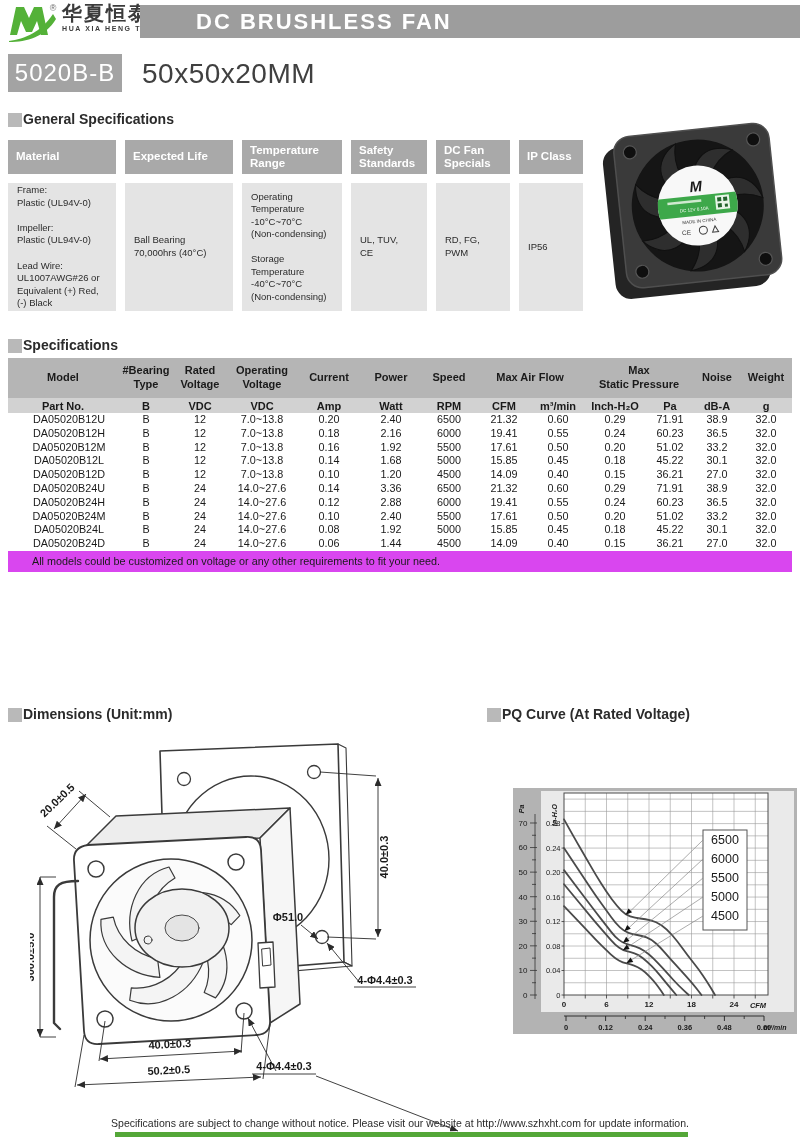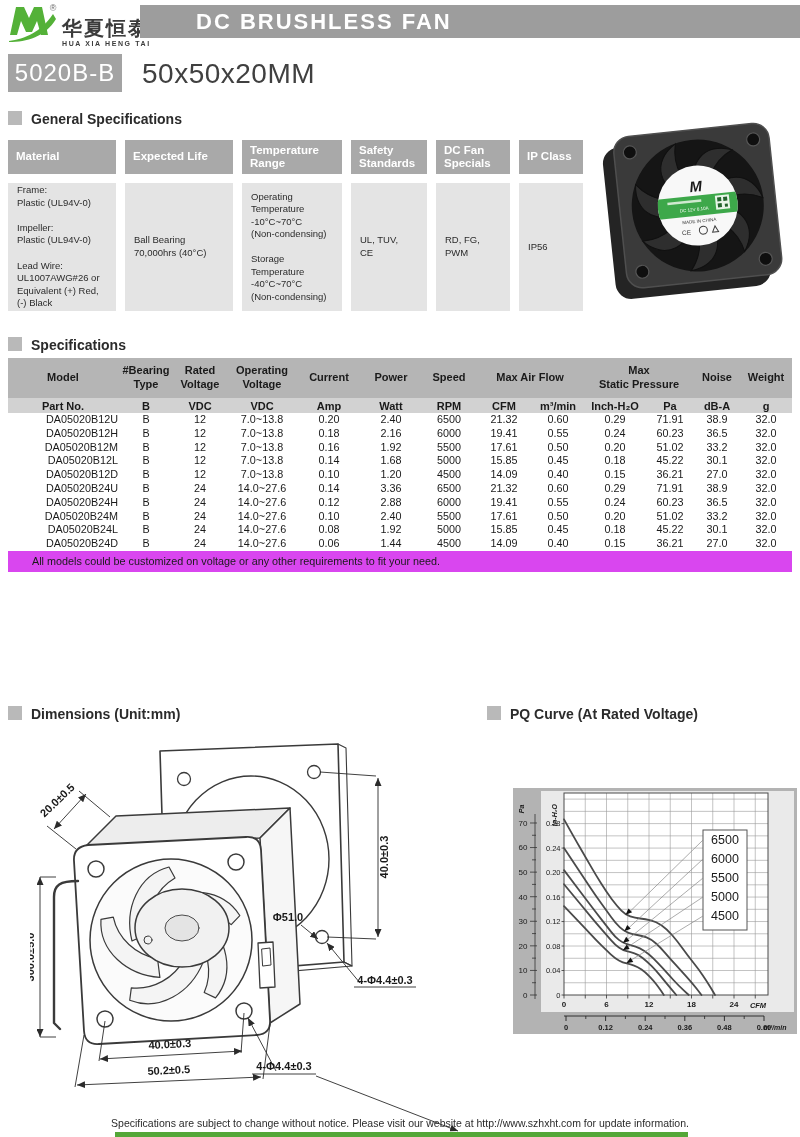--- a/index.html
+++ b/index.html
@@ -1,45 +1,45 @@
 <!DOCTYPE html>
 <html><head>
 <meta charset="utf-8">
 <style>
   html,body{margin:0;padding:0}
   body{width:800px;height:1137px;position:relative;background:#fff;
        font-family:"Liberation Sans",sans-serif;color:#1a1a1a;overflow:hidden}
   .abs{position:absolute}
   
   .logo{left:8px;top:2px;display:flex;align-items:flex-start;gap:4px}
-  .logo-text{display:flex;flex-direction:column;margin-top:15px}
+  .logo-text{display:flex;flex-direction:column;margin-top:0}
   .logo-cn{font-size:20px;font-weight:bold;color:#3b3b3b;letter-spacing:2px;line-height:22px}
   .logo-en{font-size:7px;color:#3b3b3b;letter-spacing:1.6px;font-weight:bold;margin-top:1px}
   .banner{left:140px;top:5px;width:660px;height:33px;background:#9d9d9d;color:#fff;
           font-size:22px;font-weight:bold;letter-spacing:2px;line-height:33px;padding-left:56px;box-sizing:border-box}
   .model-box{left:8px;top:54px;width:114px;height:38px;background:#a3a3a3;color:#fff;
              font-size:24px;text-align:center;line-height:38px;letter-spacing:1px}
   .size-text{left:142px;top:55px;font-size:28px;color:#404040;letter-spacing:.5px;line-height:38px}
   
-  .sec{display:flex;align-items:flex-start;gap:9px}
+  .sec{display:flex;align-items:flex-end;gap:1px}
   .sec .sq{width:14px;height:14px;background:#b9b9b9}
   .sec .t{font-size:14px;font-weight:bold;color:#2b2b2b}
   
   .gen-table{left:8px;top:140px;display:grid;grid-template-columns:108px 108px 100px 76px 74px 64px;gap:9px}
   .gen-table .h{background:#a9a9a9;color:#fff;font-weight:bold;font-size:11.5px;height:34px;
                 display:flex;align-items:center;padding:2px 8px;box-sizing:border-box;white-space:pre-line;line-height:1.15}
   .gen-table .c{background:#e4e4e4;color:#2b2b2b;font-size:9.5px;line-height:1.32;height:128px;
                 display:flex;align-items:center;padding:6px 9px;box-sizing:border-box;white-space:pre-line}
   
   #spec-table{position:absolute;left:8px;top:358px;width:784px;border-collapse:collapse;table-layout:fixed}
   #spec-table th,#spec-table td{text-align:center;vertical-align:middle;color:#1a1a1a;padding:0}
   #spec-table thead tr.gh th{background:#b5b5b5;font-size:11px;font-weight:600;height:40px;white-space:pre-line;line-height:1.25}
   #spec-table thead tr.units th{background:#d2d2d2;font-size:11px;font-weight:600;height:15px}
   #spec-table tbody td{font-size:10.8px;height:13.8px;line-height:13.8px}
-  #spec-table tbody td.pn{text-align:right;padding-left:12px}
+  #spec-table tbody td.pn{text-align:center;padding-left:12px}
   #spec-table tfoot td{background:#d946ef;font-size:10.8px;text-align:left;padding:4px 0 5px 24px}
   
   #dim-svg{left:30px;top:727px}
   #pq-svg{left:513px;top:788px}
   #fan-photo{left:598px;top:114px}
   svg text{font-family:"Liberation Sans",sans-serif}
   
   .footer-note{left:0;top:1117px;width:800px;text-align:center;font-size:10.5px;color:#2b2b2b}
   .footer-bar{left:115px;top:1132px;width:573px;height:5px;background:#54a738}
 </style>

